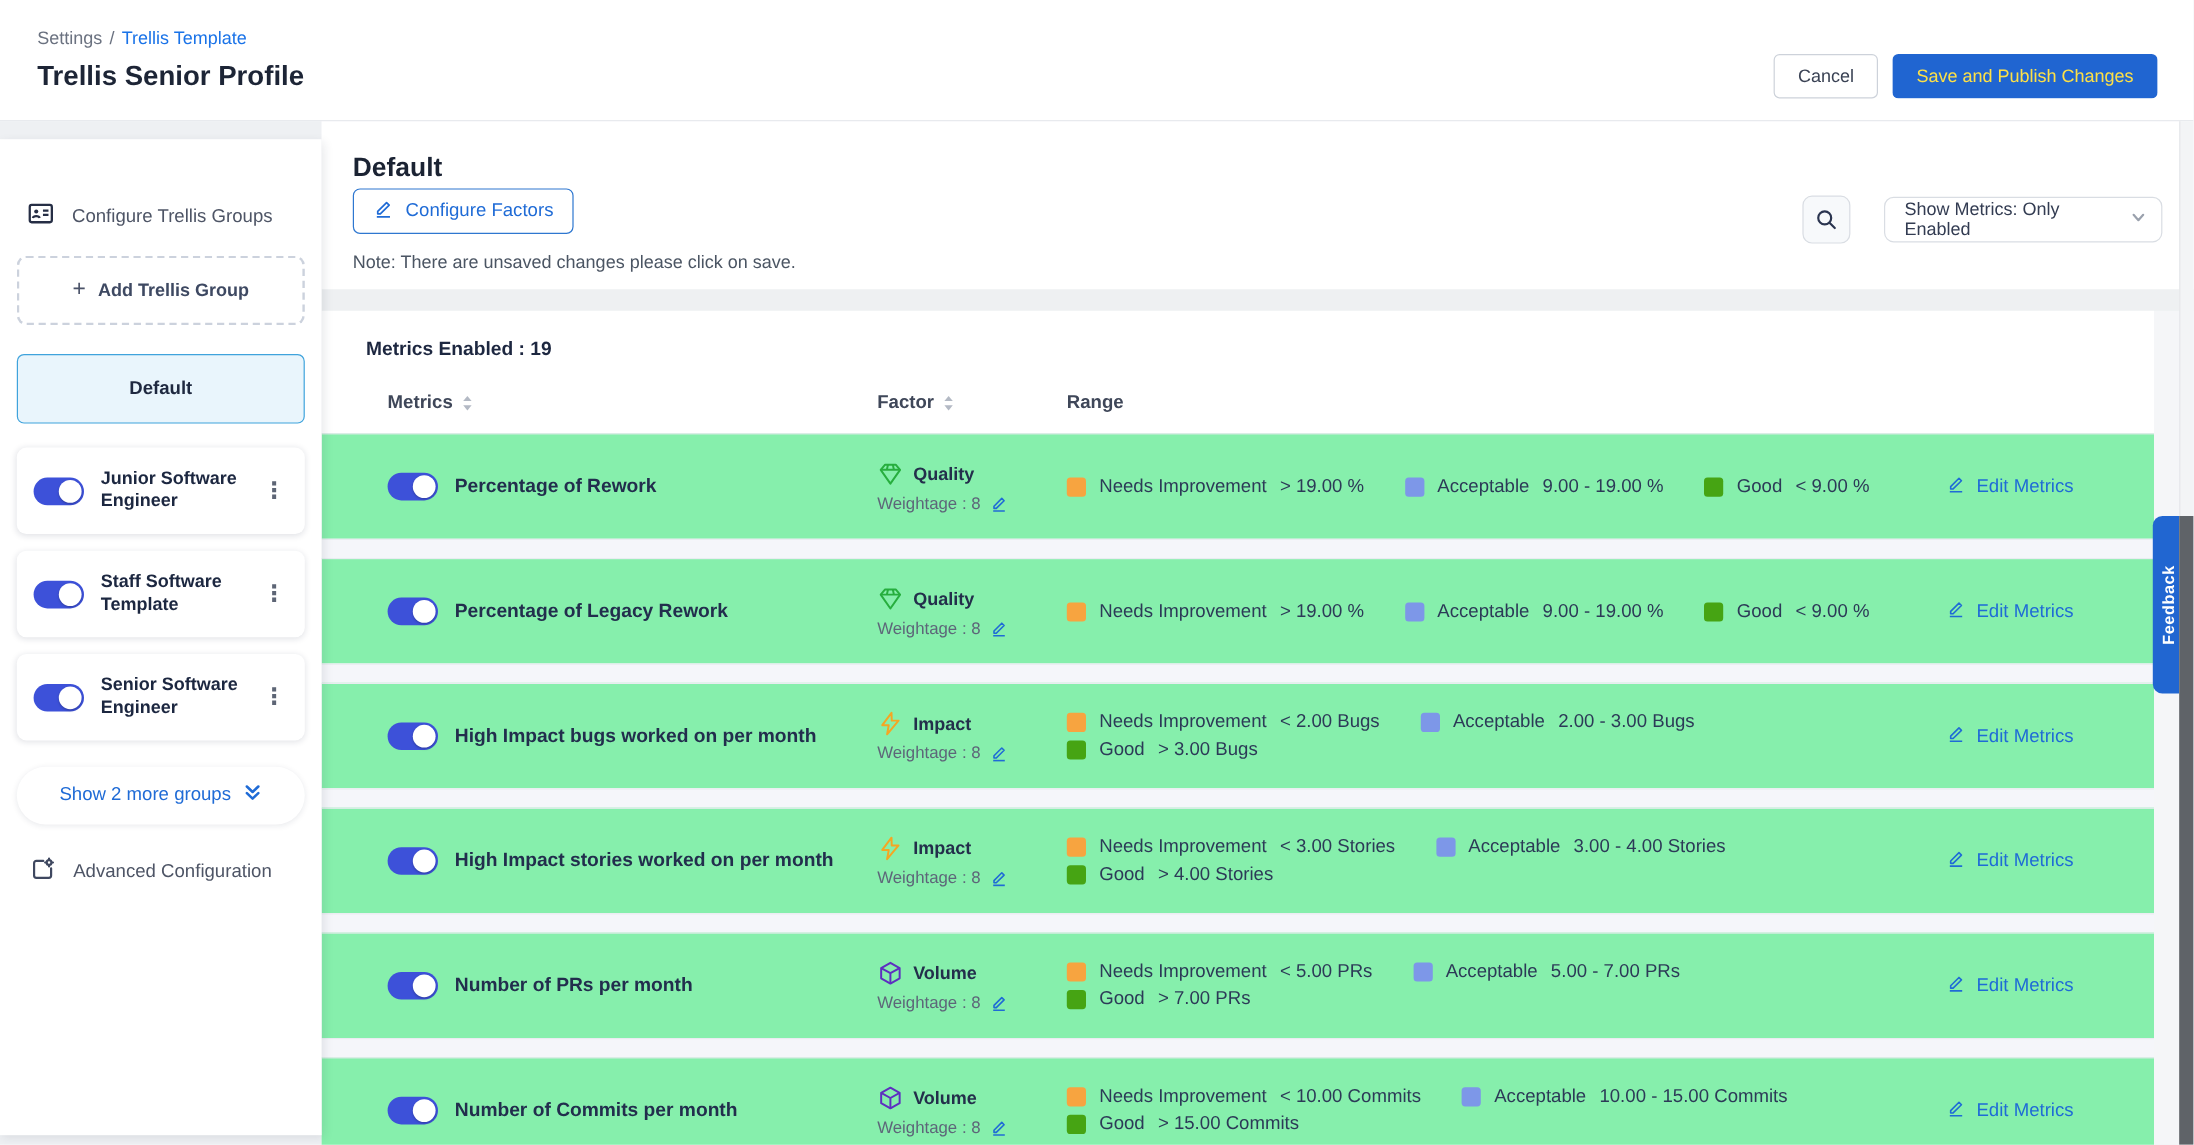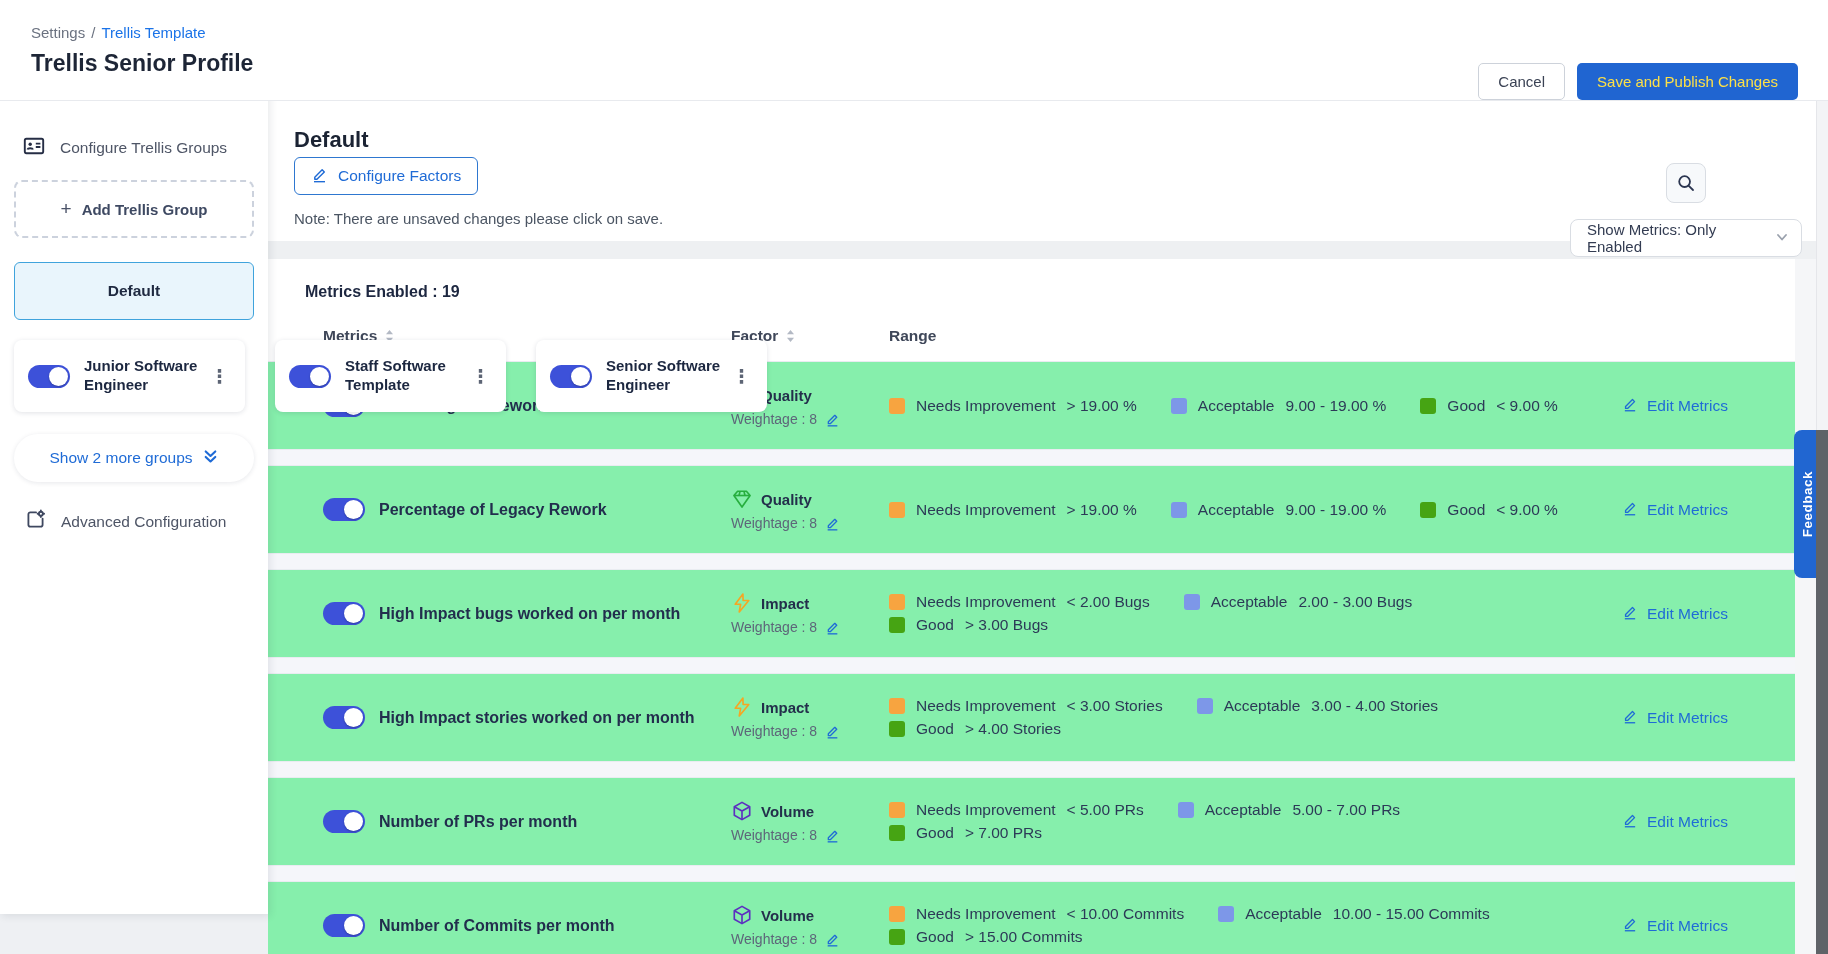--- a/index.html
+++ b/index.html
@@ -5,47 +5,47 @@
   * { margin:0; padding:0; box-sizing:border-box; }
   html,body { width:1828px; height:954px; overflow:hidden; }
   body { font-family:"Liberation Sans","DejaVu Sans",sans-serif; background:#eef0f3; color:#222c47; }
   .app { position:relative; width:1828px; height:954px; overflow:hidden; }
 
   
   .top-bar { position:absolute; left:0; top:0; width:100%; height:101px; background:#fff; border-bottom:1px solid #e8eaee; display:flex; justify-content:space-between; padding:24px 30px 0 31px; z-index:5; }
   .crumbs { font-size:15px; color:#6b7280; display:flex; gap:6px; }
   .crumb-link { color:#1a73e8; cursor:pointer; }
   .page-title { font-size:23px; font-weight:700; color:#1d2536; margin-top:9px; }
-  .hdr-actions { display:flex; gap:12px; align-items:flex-end; padding-top:2px; }
+  .hdr-actions { display:flex; gap:12px; align-items:center; padding-top:2px; }
   .btn { height:37px; border-radius:5px; font-size:15px; display:inline-flex; align-items:center; padding:0 19px; cursor:pointer; border:1px solid transparent; }
   .btn-cancel { background:#fff; border-color:#cdd2da; color:#3a4254; }
   .btn-save { background:#2065d1; color:#fde047; font-weight:500; }
 
   
-  .sidebar { position:absolute; left:0; top:84px; width:268px; height:830px; background:#fff; box-shadow:2px 2px 8px rgba(25,35,60,.10); padding:14px; z-index:4; }
+  .sidebar { position:absolute; left:0; top:116px; width:268px; height:830px; background:#fff; box-shadow:2px 2px 8px rgba(25,35,60,.10); padding:14px; z-index:4; }
   .grp-header { display:flex; align-items:center; gap:14px; margin:36px 0 0 8px; color:#4e5566; font-size:15.5px; }
   .grp-header svg { flex:none; }
   .add-group { margin-top:18px; height:58px; border:2px dashed #ccd2dd; border-radius:8px; display:flex; align-items:center; justify-content:center; gap:10px; cursor:pointer; color:#3e4962; }
   .add-plus { font-size:19px; font-weight:400; color:#4a5268; }
   .add-label { font-size:15px; font-weight:700; }
   .default-card { margin-top:24px; height:58px; background:#e9f5fc; border:1px solid #3fa3dc; border-radius:6px; display:flex; align-items:center; justify-content:center; font-size:15.5px; font-weight:700; color:#1f2940; cursor:pointer; }
-  .group-list { margin-top:20px; display:flex; gap:30px; }
+  .group-list { margin-top:20px; display:flex; flex-direction:column; gap:14px; }
   .group-card { height:72px; background:#fff; border-radius:8px; box-shadow:0 1px 5px rgba(20,30,60,.13); display:flex; align-items:center; padding:0 10px 0 14px; cursor:pointer; }
   .group-name { margin-left:14px; width:120px; font-size:15px; font-weight:700; color:#1c2740; line-height:1.25; }
   .kebab { margin-left:auto; font-size:19px; font-weight:700; color:#5d6575; line-height:1; padding:4px 6px; cursor:pointer; }
   .show-more { margin-top:22px; height:48px; background:#fff; border-radius:24px; box-shadow:0 1px 5px rgba(20,30,60,.10); display:flex; align-items:center; justify-content:center; gap:9px; color:#1f6bd6; font-size:15.5px; cursor:pointer; }
   .adv-row { display:flex; align-items:center; gap:14px; margin:26px 0 0 10px; color:#4e5566; font-size:15.5px; cursor:pointer; }
 
   
   .main { position:absolute; left:268px; top:101px; right:0; bottom:0; background:#f5f6f8; }
   .top-section { background:#fff; padding:26px 26px 14px 26px; position:relative; }
   .section-title { font-size:22px; font-weight:700; color:#1b2333; }
   .cfg-btn { margin-top:4px; display:inline-flex; align-items:center; gap:10px; height:38px; padding:0 16px; border:1px solid #2e77d0; border-radius:6px; color:#1f6bd6; font-size:15.5px; background:#fff; cursor:pointer; }
   .note { margin-top:15px; font-size:15px; color:#4b5563; }
-  .filter-group { position:absolute; top:62px; right:26px; display:flex; gap:16px; align-items:center;flex-direction:column; }
+  .filter-group { position:absolute; top:62px; right:26px; display:flex; gap:28px; align-items:center; }
   .search-btn { width:40px; height:40px; border:1px solid #d9dde3; border-radius:8px; background:#f7f9fb; display:flex; align-items:center; justify-content:center; cursor:pointer; }
   .dropdown { width:232px; height:38px; border:1px solid #d9dde3; border-radius:8px; background:#fff; display:flex; align-items:center; justify-content:space-between; padding:0 12px 0 16px; font-size:15px; color:#333c52; cursor:pointer; }
   .band { height:18px; background:#eef0f2; }
   .table-area { background:#fff; margin-right:33px; min-height:700px; }
   .metrics-enabled { padding:24px 0 0 37px; font-size:16px; font-weight:700; color:#1d2740; }
   .cols { margin-top:26px; padding-bottom:16px; color:#3f4759; font-size:15.5px; font-weight:700; }
   .cols, .t-row { display:grid; grid-template-columns:408px 158px 1fr 168px; align-items:center; padding-left:55px; padding-right:36px; }
   .col-label { display:inline-flex; align-items:center; gap:8px; }
   .t-row { height:88px; background:#86efac; border-top:1px solid #e9ecf1; }
   .row-gap { height:16px; background:#f5f6fa; border-top:1px solid #e9ecf1; }

